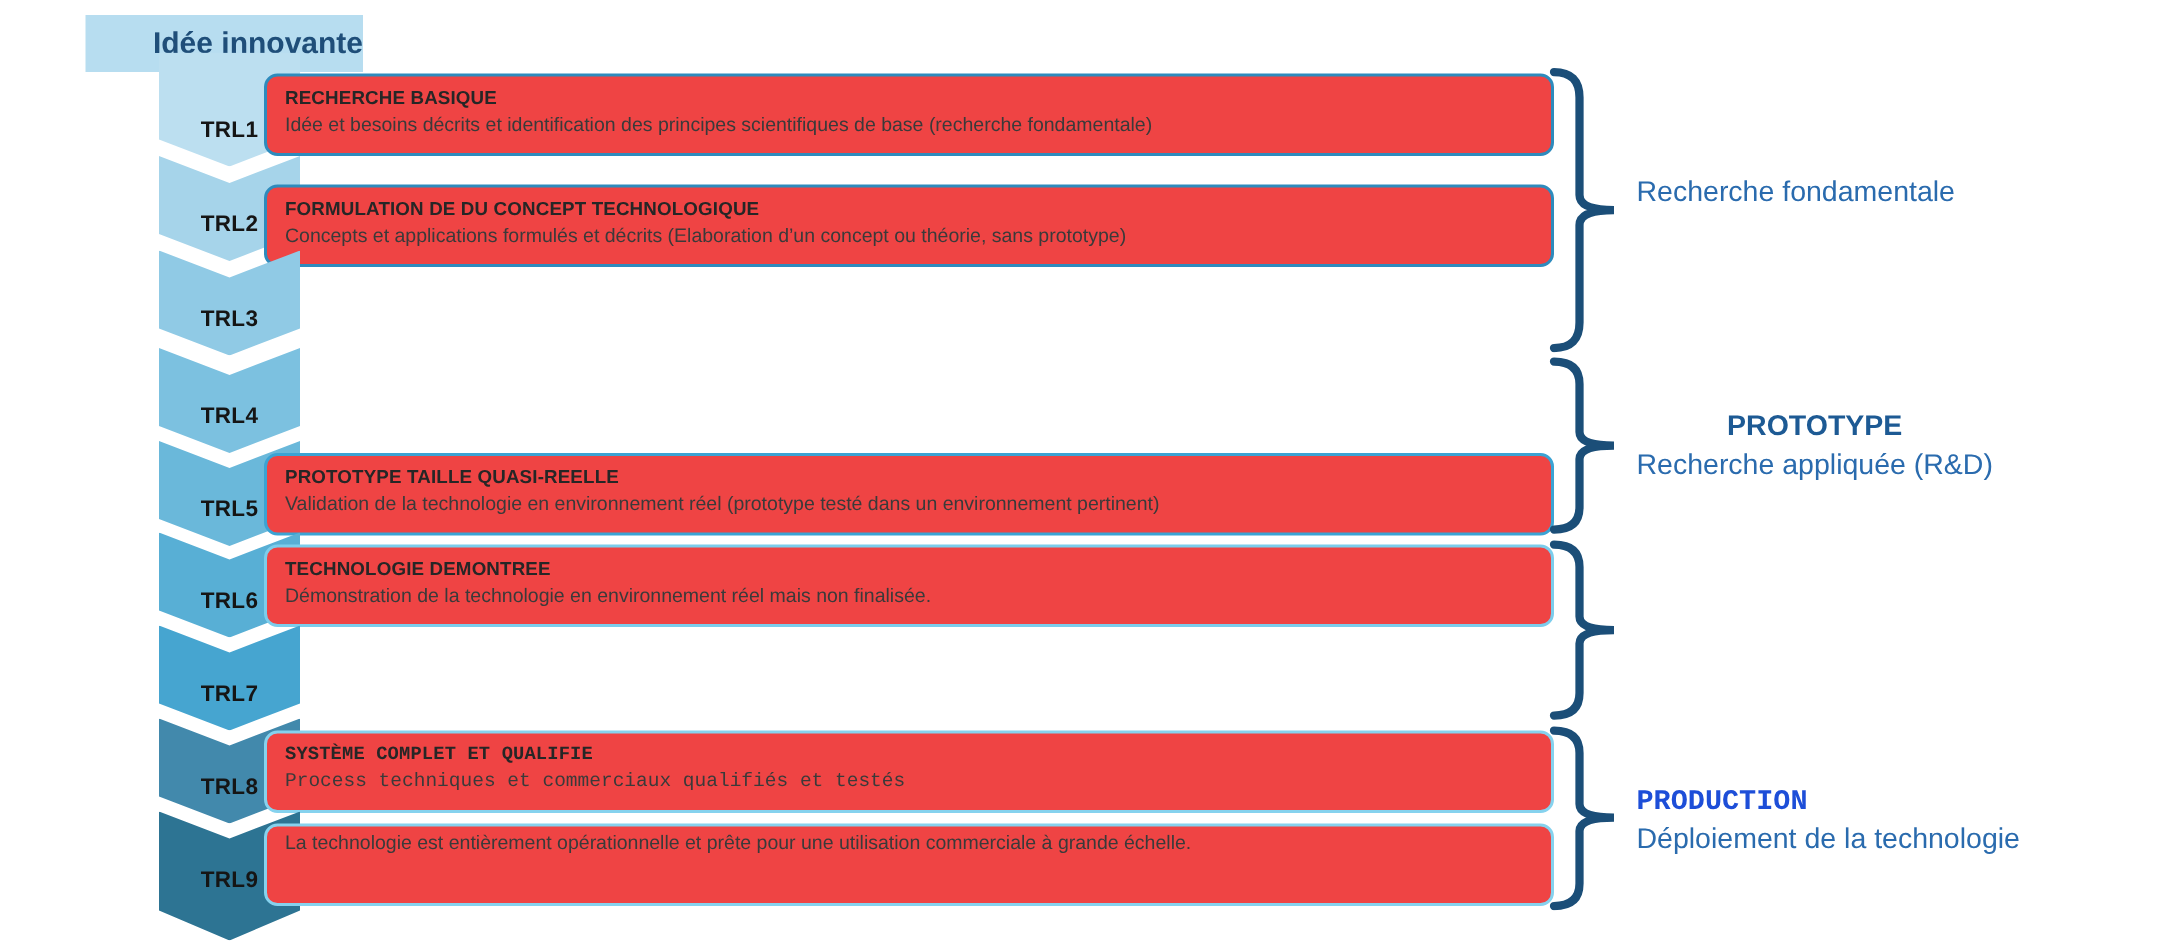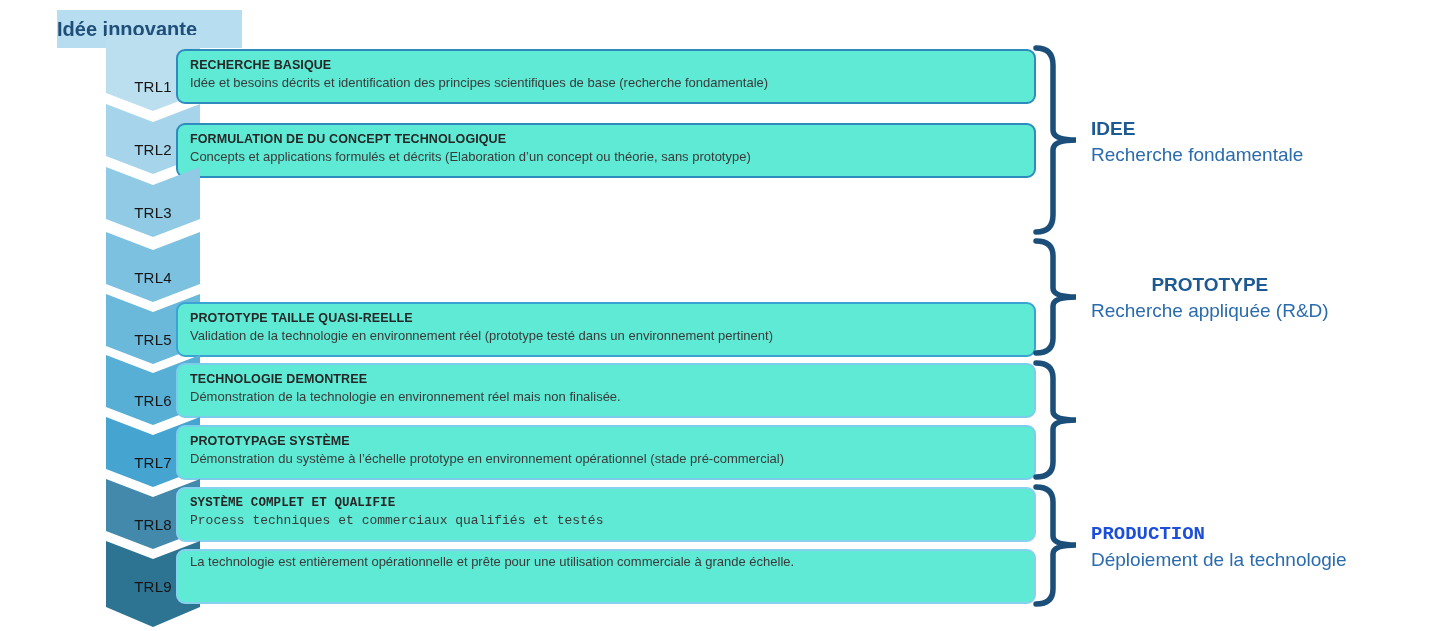--- a/index.html
+++ b/index.html
@@ -5,44 +5,44 @@
   html,body{margin:0;padding:0;background:#ffffff;}
   .canvas{
     position:relative;
     width:1446px;height:631px;
     background:#ffffff;
     font-family:"Liberation Sans", sans-serif;
     overflow:hidden;
   }
   .idea-badge{
     position:absolute;left:57px;top:10px;width:185px;height:38px;
-    display:flex;align-items:center;justify-content:flex-start;
+    display:flex;align-items:center;justify-content:flex-end;
     font-size:20px;font-weight:bold;
   }
   .level{position:absolute;left:0;width:100%;height:53px;}
   .chevron{
     position:absolute;left:106px;top:-8px;width:94px;height:70px;
     clip-path:polygon(0 0, 50% 18px, 100% 0, 100% calc(100% - 18px), 50% 100%, 0 calc(100% - 18px));
   }
   .chevron.first{
     top:-14px;height:76px;
     clip-path:polygon(0 0, 100% 0, 100% calc(100% - 18px), 50% 100%, 0 calc(100% - 18px));
   }
   .chevron.last{
     height:86px;
     clip-path:polygon(0 0, 50% 18px, 100% 0, 100% calc(100% - 20px), 50% 100%, 0 calc(100% - 20px));
   }
   .trl-label{
     position:absolute;left:106px;top:29px;width:94px;
-    text-align:center;font-size:15px;font-weight:normal;color:#151515;
+    text-align:center;font-size:15px;font-weight:bold;color:#151515;
     letter-spacing:0.2px;
   }
   .trl-box{
     position:absolute;left:176px;width:844px;height:49px;
-    background:#5eead4;border:2px solid #eab308;border-radius:9px;
+    background:#ef4444;border:2px solid #eab308;border-radius:9px;
     padding:2px 0 0 12px;box-sizing:content-box;
   }
   .trl-box .title{
     font-size:12.5px;font-weight:bold;color:#262626;line-height:17px;
     margin-top:4px;letter-spacing:0.1px;
   }
   .trl-box .desc{
     font-size:13px;color:#3a3a3a;line-height:17px;
   }
   .bracket{position:absolute;left:1032px;}
@@ -102,24 +102,20 @@
     <div class="trl-label">TRL6</div>
     <div class="trl-box" style="border-color: rgb(124, 205, 236);">
       <div class="title">TECHNOLOGIE DEMONTREE</div>
       <div class="desc">Démonstration de la technologie en environnement réel mais non finalisée.</div>
     </div>
   </div>
 
   <div class="level" style="top:425px">
     <div class="chevron" style="background-color: rgb(70, 165, 208);"></div>
     <div class="trl-label">TRL7</div>
-    <div class="trl-box" style="border-color: rgb(124, 205, 236);">
-      <div class="title">PROTOTYPAGE SYSTÈME</div>
-      <div class="desc">Démonstration du système à l’échelle prototype en environnement opérationnel (stade pré-commercial)</div>
-    </div>
   </div>
 
   <div class="level" style="top:487px">
     <div class="chevron" style="background-color: rgb(66, 137, 172);"></div>
     <div class="trl-label">TRL8</div>
     <div class="trl-box" style="border-color: rgb(134, 210, 238); font-family: Liberation Mono, monospace;">
       <div class="title">SYSTÈME COMPLET ET QUALIFIE</div>
       <div class="desc">Process techniques et commerciaux qualifiés et testés</div>
     </div>
   </div>
@@ -150,21 +146,20 @@
     </svg>
   </div>
 
   <div class="bracket" style="top: 484px; color: rgb(27, 78, 120);">
     <svg width="48" height="123" viewBox="0 0 48 123">
       <path d="M4,3 Q21,3 21,18 L21,52 Q21,61 44,61 Q21,61 21,70 L21,105 Q21,120 4,120" fill="none" stroke="currentColor" stroke-width="5.5" stroke-linecap="round"></path>
     </svg>
   </div>
 
   <div class="group-label" style="top:116px">
-    <div class="g-title" style="color: rgb(29, 90, 148);">IDEE</div>
     <div class="g-subtitle" style="color: rgb(42, 107, 174);">Recherche fondamentale</div>
   </div>
 
   <div class="group-label" style="top:272px">
     <div class="g-title" style="color: rgb(29, 90, 148); text-align: center;">PROTOTYPE</div>
     <div class="g-subtitle" style="color: rgb(42, 107, 174);">Recherche appliquée (R&amp;D)</div>
   </div>
 
   <div class="group-label" style="top:521px">
     <div class="g-title" style="color: #1d4ed8; font-family: Liberation Mono, monospace;">PRODUCTION</div>

